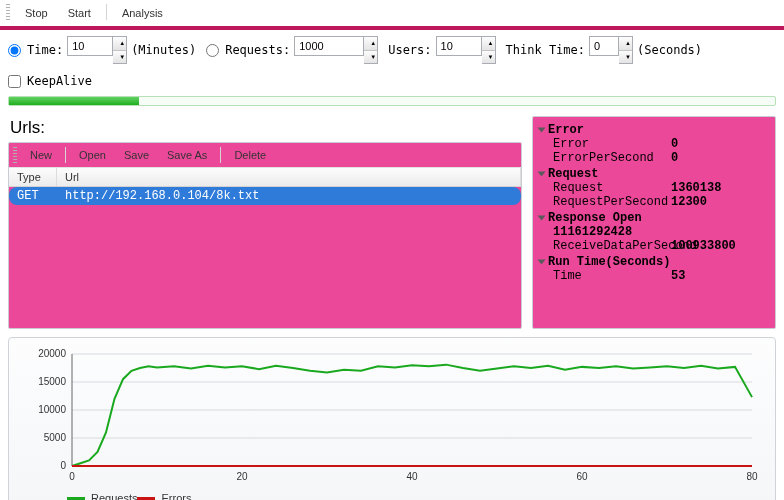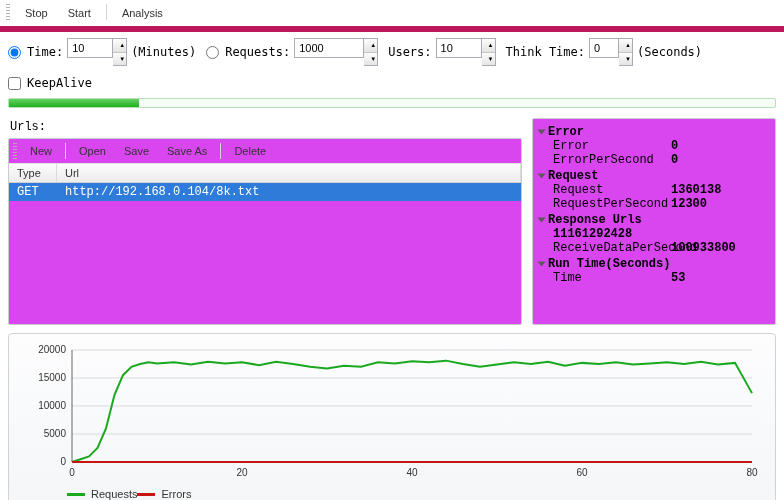--- a/index.html
+++ b/index.html
@@ -9,21 +9,21 @@
     font-size: 11px;
     background: #fff;
     color: #000;
     width: 784px;
   }
   .toolbar {
     display: flex;
     align-items: flex-start;
     padding: 4px 6px;
     gap: 2px;
-    border-bottom: 6px solid #be185d;
+    border-bottom: 4px solid #be185d;
   }
   .grip {
     width: 4px; height: 16px;
     background: repeating-linear-gradient(to bottom, #b0b0b0 0 1px, transparent 1px 3px);
     margin-right: 4px;
   }
   .tbtn {
     padding: 2px 8px;
     border: 1px solid transparent;
     background: transparent;
@@ -69,40 +69,40 @@
     position: relative;
   }
   .progress-fill {
     height: 100%;
     background: linear-gradient(#63d363,#1fae1f);
   }
   .midrow {
     display: flex; gap: 10px; padding: 4px 8px 8px 8px;
   }
   .panel {
-    border: 1px solid #c9cdd3; background: #d946ef; border-radius: 2px;
+    border: 1px solid #c9cdd3; background: #ec4899; border-radius: 2px;
   }
   .urls-panel { flex: 1; display:flex; flex-direction:column; }
-  .urls-title { font-family: Liberation Mono, monospace; font-size:12px; padding: 2px 0 4px 2px; }
+  .urls-title { font-family: Liberation Sans, sans-serif; font-size:17px; padding: 2px 0 4px 2px; }
   .urlsbar { display:flex; align-items:center; padding: 3px 4px; border-bottom: 1px solid #e2e2e2;}
   .table {
     flex:1; min-height: 160px;
   }
   .thead {
     display:flex; background: linear-gradient(#fcfcfc,#ececec);
     border-bottom: 1px solid #d2d2d2;
   }
   .th {
     padding: 3px 8px; font-weight: normal; color:#333;
     border-right: 1px solid #dcdcdc;
   }
   .th.type { width: 48px; }
   .th.url { flex:1; }
   .trow {
-    display:flex; background:#2f7bd9; color:#fff;
+    display:flex; background:#2f7bd9; color:#fff;border-radius:8px;
   }
   .td { padding: 2px 8px; font-family: "Courier New","SimSun",monospace; font-size: 12px; }
   .td.type { width: 48px; }
   .td.url { flex: 1; }
   .stats-panel { width: 244px; padding: 4px 6px 6px 6px; font-family: "SimSun","NSimSun","Courier New",monospace; font-size:12px; }
   .statsec {
     display:flex; align-items:center; gap:4px; font-weight:bold; margin-top:2px;
   }
   .tri {
     width:0;height:0;border-left:5px solid #5a5a5a;
@@ -244,21 +244,21 @@
       <div class="statline">
         <div class="statkey">Request</div>
         <div class="statval">1360138</div>
       </div>
       <div class="statline">
         <div class="statkey">RequestPerSecond</div>
         <div class="statval">12300</div>
       </div>
       <div class="statsec">
         <div class="tri"></div>
-        <span>Response Urls</span>
+        <span>Response Open</span>
       </div>
       <div class="statline">
         <div class="statval">11161292428</div>
       </div>
       <div class="statline">
         <div class="statkey">ReceiveDataPerSecond</div>
         <div class="statval">100933800</div>
       </div>
       <div class="statsec">
         <div class="tri"></div>

